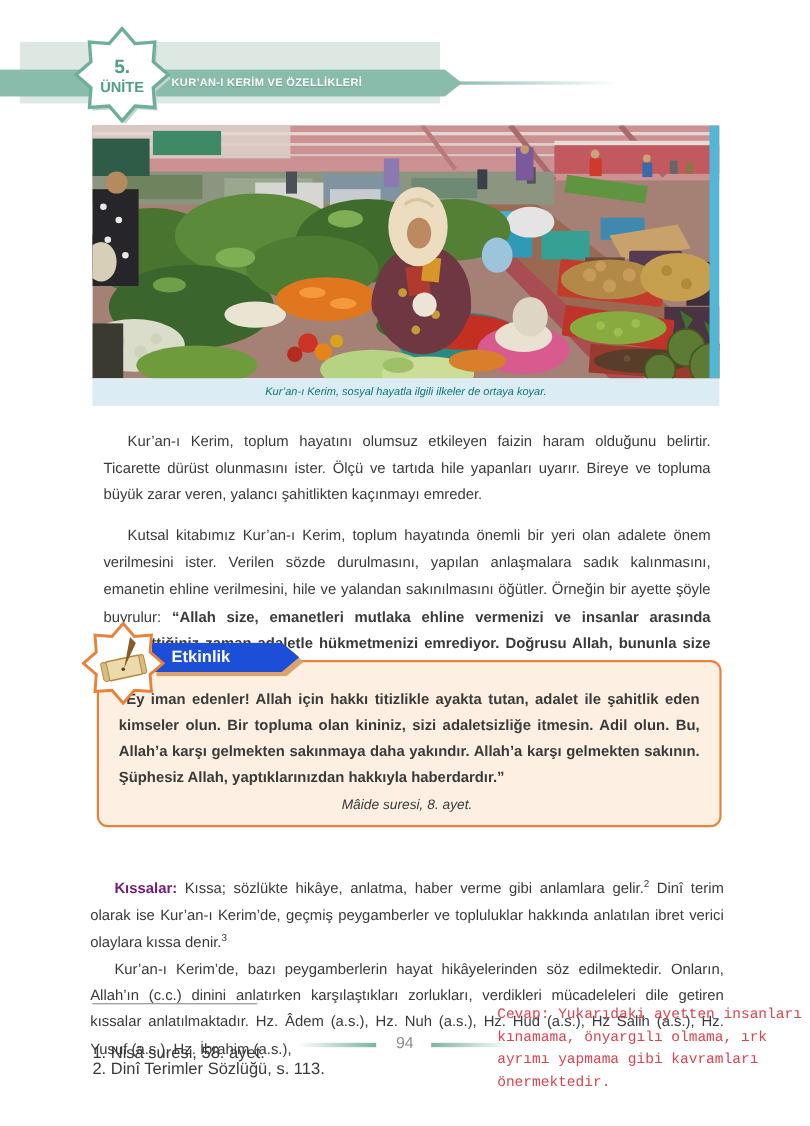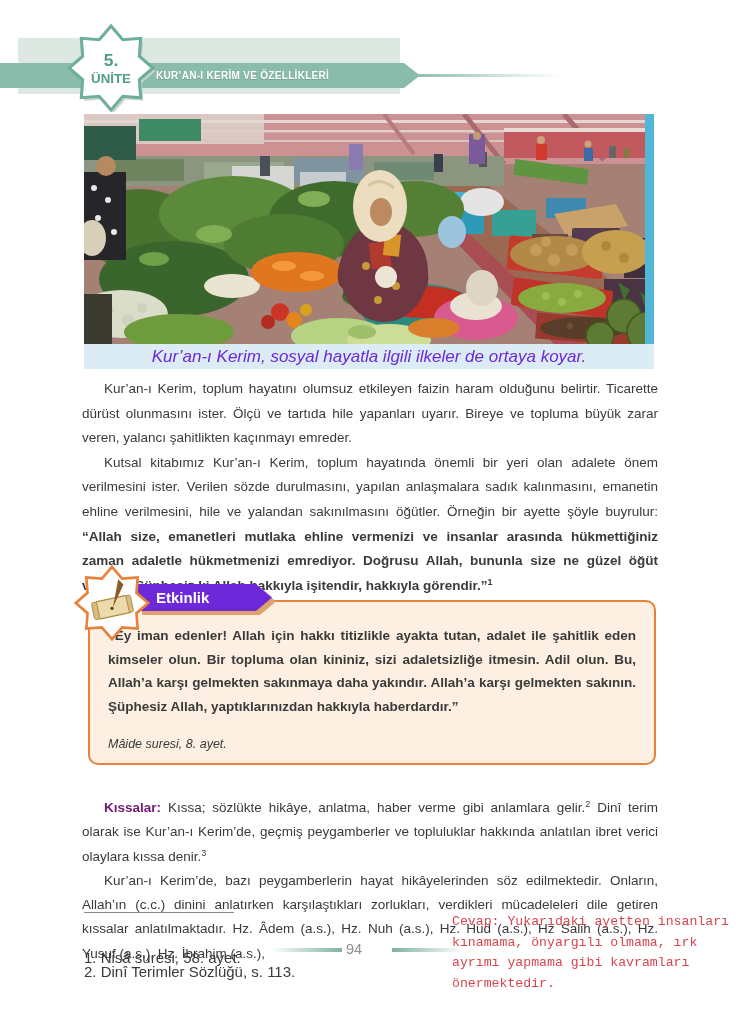--- a/index.html
+++ b/index.html
@@ -14,51 +14,51 @@
   .hdr-line{left:412px;top:74px;width:148px;height:2.5px;
             background:linear-gradient(90deg,#8abcab,rgba(138,188,171,0));}
   .hdr-title{left:156px;top:63px;height:25px;line-height:25px;color:#ffffff;
              font-weight:bold;font-size:10px;letter-spacing:.3px;white-space:nowrap;
              text-shadow:0 1px 1px rgba(90,130,115,.5);}
   .unit-badge{left:67px;top:24px;width:88px;height:88px;}
 
   
   .photo{left:84px;top:114px;width:570px;height:230px;overflow:hidden;}
   .caption-bar{left:84px;top:344px;width:570px;height:25px;background:#dbecf5;
-               color:#6d28d9;font-style:italic;font-size:17px;text-align:center;line-height:25px;}
+               color:#0f766e;font-style:italic;font-size:10px;text-align:center;line-height:25px;}
 
   
   .flow1{left:82px;top:377px;width:576px;font-size:13.5px;line-height:24.6px;text-align:justify;}
-  .flow1 p{margin:0;text-indent:22px;}
+  .flow1 p{margin:12px;text-indent:22px;}
   .b{font-weight:bold;}
   sup.ref{font-size:9px;vertical-align:super;line-height:0;}
 
   
   .activity{left:88px;top:600px;width:568px;box-sizing:border-box;background:#fdf0e2;
             border:2px solid #e8823a;border-radius:10px;padding:18px 18px 8px 18px;}
   .activity .quote{font-weight:bold;font-size:13.5px;line-height:23.5px;text-align:justify;margin:4px 0 0 0;}
-  .activity .source{font-style:italic;font-size:12.5px;text-align:left;margin:19px 4px 4px 0;}
+  .activity .source{font-style:italic;font-size:12.5px;text-align:center;margin:6px 4px 4px 0;}
   .activity .question{font-size:13.5px;line-height:23.5px;text-align:justify;text-indent:22px;margin:0;}
   .activity-banner-shadow{left:142px;top:588px;width:134px;height:27px;background:#dca36a;
             clip-path:polygon(0 0,calc(100% - 16px) 0,100% 50%,calc(100% - 16px) 100%,0 100%);}
-  .activity-banner{left:138px;top:584px;width:134px;height:27px;background:#6d28d9;color:#ffffff;
+  .activity-banner{left:138px;top:584px;width:134px;height:27px;background:#1d4ed8;color:#ffffff;
             font-weight:bold;font-size:15px;line-height:27px;padding-left:18px;box-sizing:border-box;
             clip-path:polygon(0 0,calc(100% - 16px) 0,100% 50%,calc(100% - 16px) 100%,0 100%);}
   .activity-badge{left:74px;top:565px;width:76px;height:76px;}
 
   
   .flow2{left:82px;top:796px;width:576px;font-size:13.5px;line-height:24.3px;text-align:justify;}
   .flow2 p{margin:0;text-indent:22px;}
   .kissalar-lead{color:#701a75;font-weight:bold;}
 
   
   .fn-divider{left:84px;top:912px;width:150px;height:1px;background:#8a8a8a;}
   .footnotes{left:84px;top:916px;width:320px;font-size:15px;line-height:13.5px;color:#3a3a3a;margin-top:35px;}
   .annotation{left:452px;top:912px;width:278px;font-size:13.2px;line-height:20.5px;color:#d8454e;font-family:Liberation Mono, monospace;}
-  .pageno{left:346px;top:941px;width:44px;color:#8f8f8f;font-size:14.5px;}
+  .pageno{left:346px;top:941px;width:44px;text-align:center;color:#8f8f8f;font-size:14.5px;}
   .bar-l{left:270px;top:948px;width:72px;height:4px;
          background:linear-gradient(90deg,rgba(127,179,161,0),#7fb3a1);}
   .bar-r{left:392px;top:948px;width:72px;height:4px;
          background:linear-gradient(270deg,rgba(127,179,161,0),#7fb3a1);}
 </style>
 </head>
 <body>
 
 <div class="page">
 

